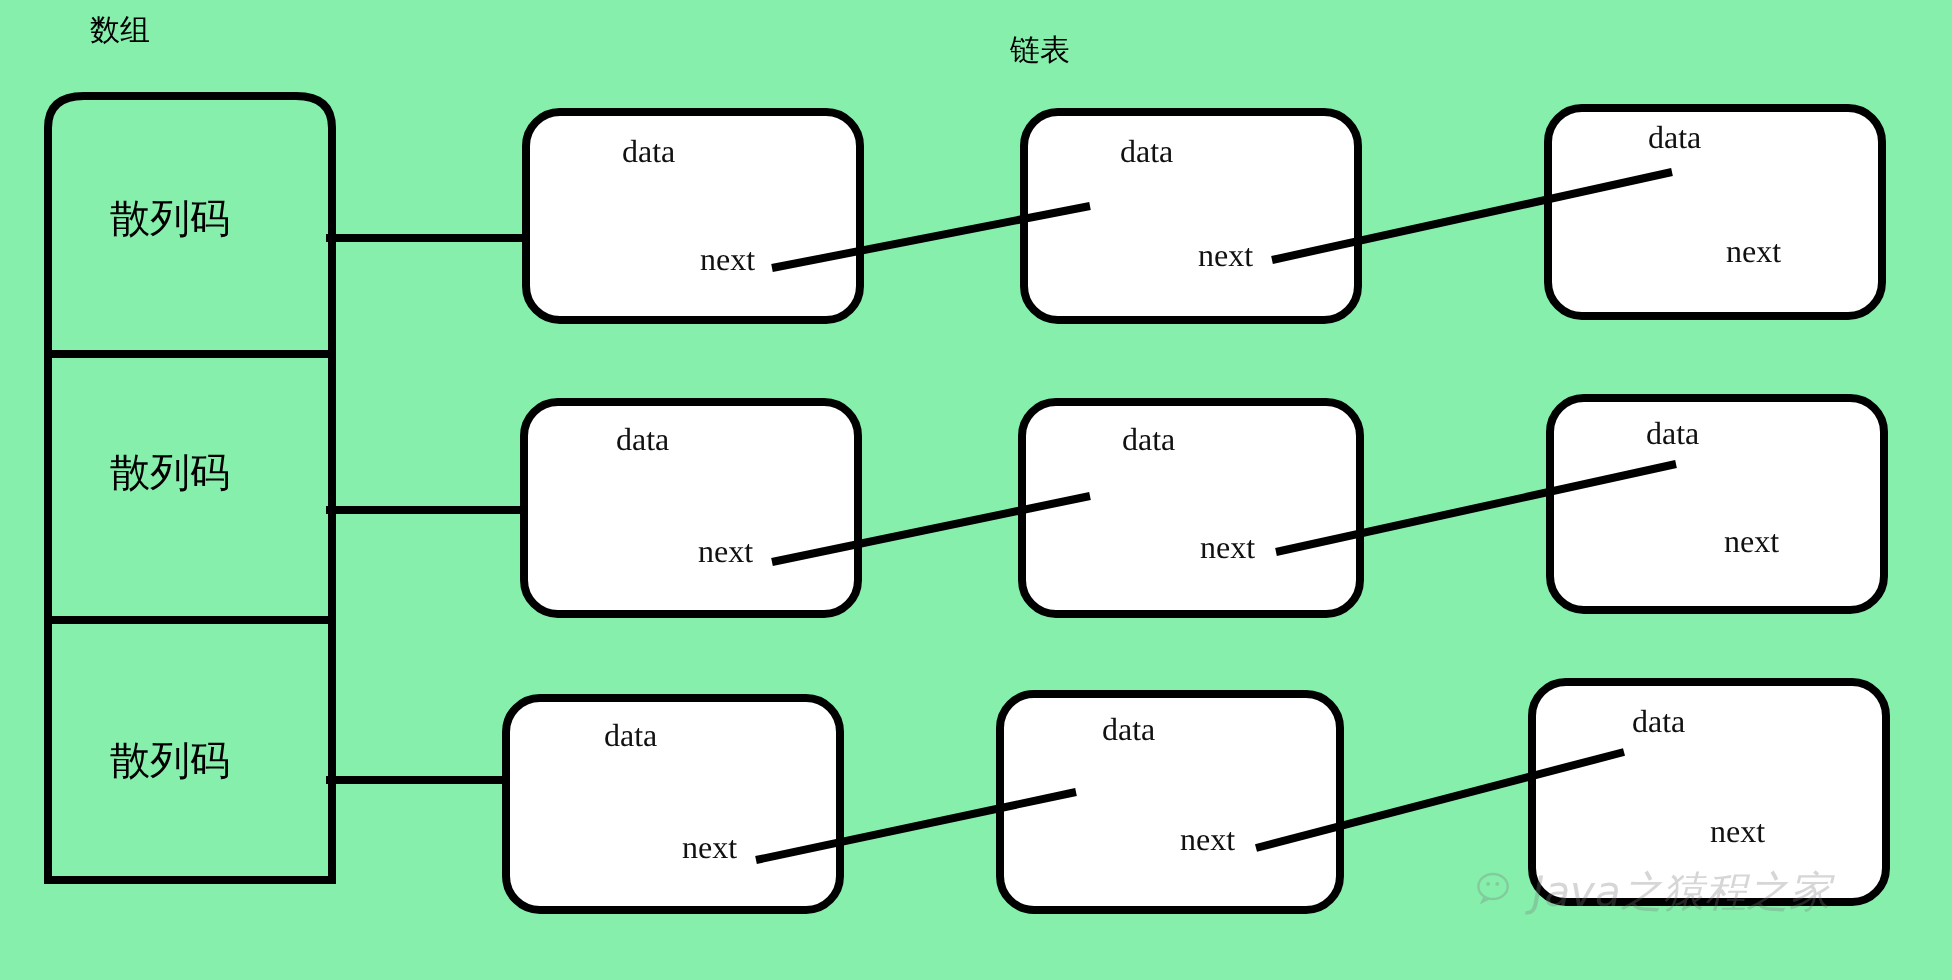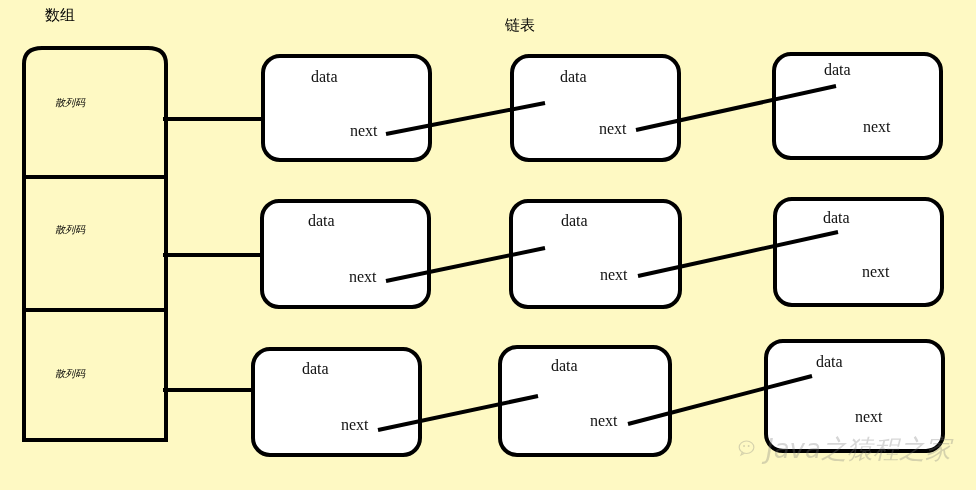--- a/index.html
+++ b/index.html
@@ -7,63 +7,62 @@
     padding: 0;
     background: #ffffff;
   }
   body {
     font-family: "Liberation Sans", "DejaVu Sans", sans-serif;
   }
   #canvas {
     position: relative;
     width: 976px;
     height: 490px;
-    background: #fef9c3;
+    background: #86efac;
     overflow: hidden;
   }
   #diagram-svg {
     position: absolute;
     left: 0;
     top: 0;
     width: 976px;
     height: 490px;
   }
   .hdr-label {
     position: absolute;
     font-size: 15px;
     color: #000000;
     white-space: nowrap;
     font-family: "DejaVu Sans", "Liberation Sans", sans-serif;
   }
   .cell-label {
     position: absolute;
-    font-size: 10px;
+    font-size: 20px;
     color: #000000;
     white-space: nowrap;
     font-family: "DejaVu Sans", "Liberation Sans", sans-serif;
-    font-style: italic;
   }
   .node-text {
     position: absolute;
     font-size: 16px;
     color: #111111;
     white-space: nowrap;
     font-family: "Liberation Serif", "DejaVu Serif", serif;
   }
   .watermark {
     position: absolute;
     display: flex;
     align-items: center;
     gap: 6px;
     opacity: 0.30;
     pointer-events: none;
     font-style: italic;
   }
   .watermark-text {
-    font-size: 26px;
+    font-size: 21px;
     color: #7a7a7a;
     white-space: nowrap;
     font-family: "DejaVu Sans", "Liberation Sans", sans-serif;
     letter-spacing: 0px;
   }
   .wechat-icon {
     width: 22px;
     height: 22px;
     flex: 0 0 auto;
   }

